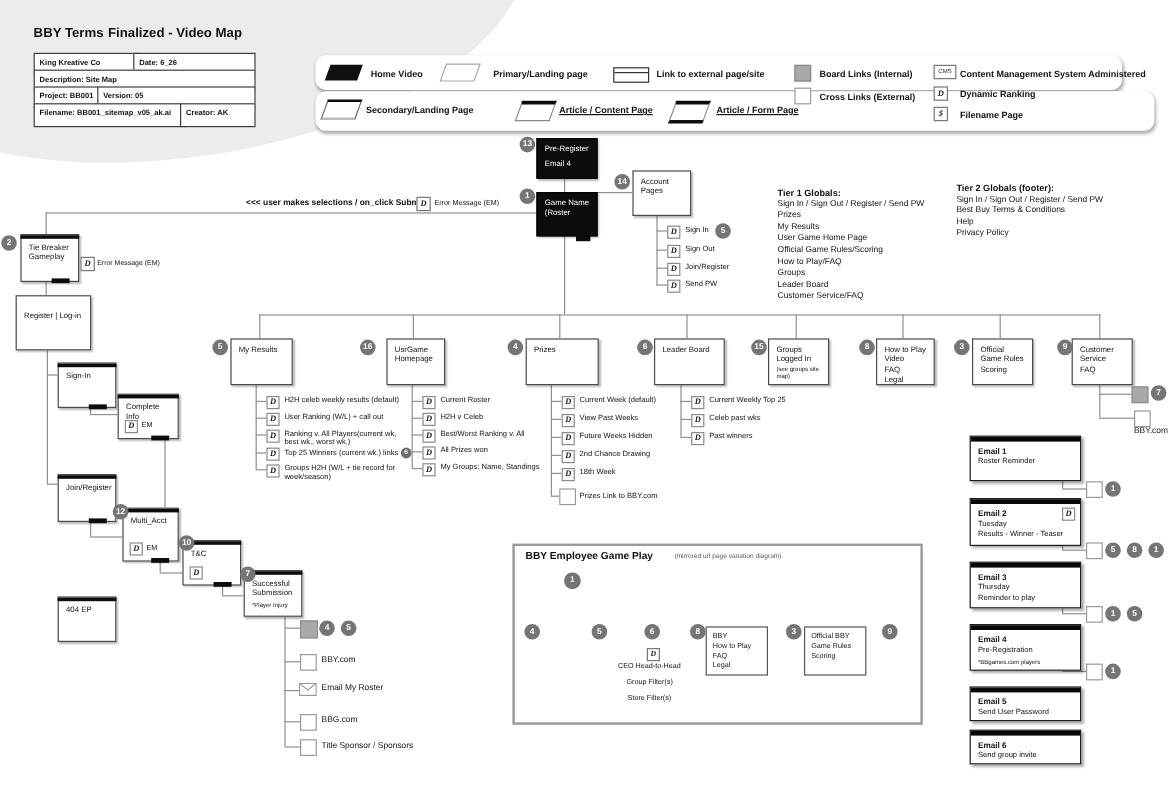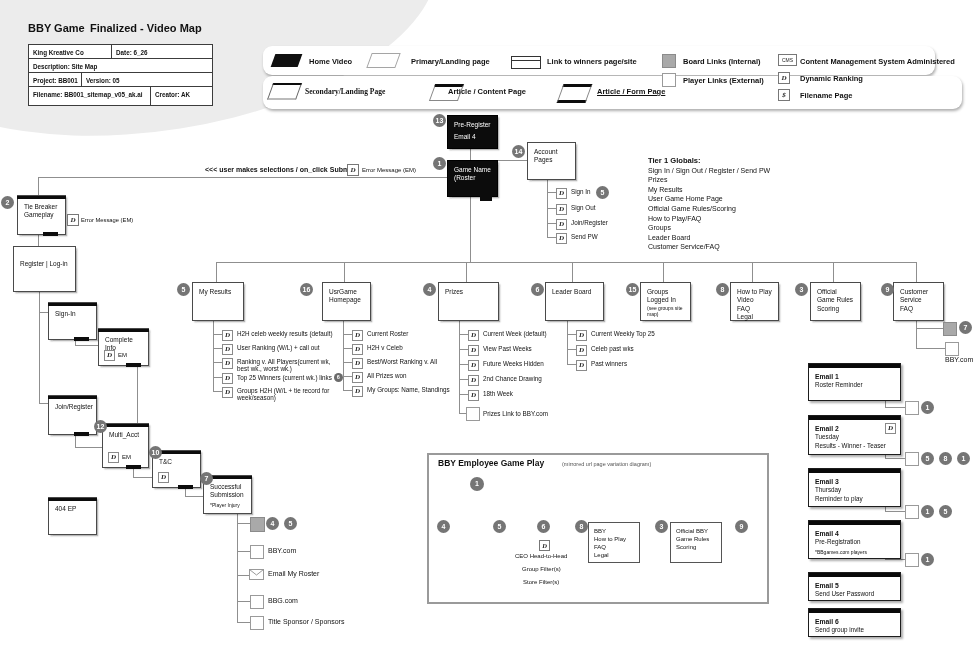--- a/index.html
+++ b/index.html
@@ -50,21 +50,21 @@
   .ebox{position:absolute;background:#fff;border:1px solid #555;font-size:6px;line-height:1.35;
         padding:4px 3px 3px 5px;z-index:3;}
   .env{position:absolute;z-index:3;}
 </style>
 </head>
 <body>
 
 <div id="canvas">
   <div class="bgcurve"></div>
 
-  <div class="hdr" style="left:28px;top:22px;">BBY Game</div>
+  <div class="hdr" style="left:28px;top:22px;">BBY Terms</div>
   <div class="hdr" style="left:90px;top:22px;">Finalized - Video Map</div>
 
   <div>
     <div class="cell" style="left:28px;top:44px;width:82px;height:13px;">King Kreative Co</div>
     <div class="cell" style="left:111px;top:44px;width:96px;height:13px;">Date: 6_26</div>
     <div class="cell" style="left:28px;top:58px;width:179px;height:13px;">Description: Site Map</div>
     <div class="cell" style="left:28px;top:72px;width:52px;height:13px;">Project: BB001</div>
     <div class="cell" style="left:81px;top:72px;width:126px;height:13px;">Version: 05</div>
     <div class="cell" style="left:28px;top:86px;width:121px;height:14px;">Filename: BB001_sitemap_v05_ak.ai</div>
     <div class="cell" style="left:150px;top:86px;width:57px;height:14px;">Creator: AK</div>
@@ -73,50 +73,57 @@
   <div>
     <div class="legend-card" style="left:263px;top:46px;width:672px;height:29px;"></div>
     <div class="legend-card" style="left:263px;top:76px;width:699px;height:33px;"></div>
     <div class="para home" style="left:273px;top:54px;"></div>
     <div class="leg-lbl" style="left:309px;top:57px;">Home Video</div>
     <div class="para primary" style="left:369px;top:53px;"></div>
     <div class="leg-lbl" style="left:411px;top:57px;">Primary/Landing page</div>
     <div class="glyphbox" style="left:511px;top:56px;width:28px;height:11px;border-color:#333;">
         <div style="height:3px;border-bottom:1px solid #333;"></div>
       </div>
-    <div class="leg-lbl" style="left:547px;top:57px;">Link to winners page/site</div>
+    <div class="leg-lbl" style="left:547px;top:57px;">Link to external page/site</div>
     <div class="sq gray" style="left:662px;top:54px;"></div>
     <div class="leg-lbl" style="left:683px;top:57px;">Board Links (Internal)</div>
     <div class="glyphbox" style="left:778px;top:54px;width:17px;height:10px;font-size:5px;line-height:10px;">CMS</div>
     <div class="leg-lbl" style="left:800px;top:57px;">Content Management System Administered</div>
     <div class="para secondary" style="left:270px;top:83px;"></div>
-    <div class="leg-lbl" style="left:305px;top:87px;font-family:Liberation Serif, serif;">Secondary/Landing Page</div>
+    <div class="leg-lbl" style="left:305px;top:87px;">Secondary/Landing Page</div>
     <div class="para content" style="left:432px;top:84px;"></div>
-    <div class="leg-lbl" style="left:448px;top:87px;">Article / Content Page</div>
+    <div class="leg-lbl" style="left:466px;top:87px;text-decoration:underline;">Article / Content Page</div>
     <div class="para form" style="left:560px;top:84px;"></div>
     <div class="leg-lbl" style="left:597px;top:87px;text-decoration:underline;">Article / Form Page</div>
     <div class="sq" style="left:662px;top:73px;"></div>
-    <div class="leg-lbl" style="left:683px;top:76px;">Player Links (External)</div>
+    <div class="leg-lbl" style="left:683px;top:76px;">Cross Links (External)</div>
     <div class="glyphbox" style="left:778px;top:72px;width:10px;height:10px;font-family:'Liberation Serif',serif;font-style:italic;font-weight:bold;font-size:7px;line-height:10px;">D</div>
     <div class="leg-lbl" style="left:800px;top:74px;">Dynamic Ranking</div>
     <div class="glyphbox" style="left:778px;top:89px;width:10px;height:10px;font-family:'Liberation Serif',serif;font-style:italic;font-weight:bold;font-size:7px;line-height:10px;">$</div>
     <div class="leg-lbl" style="left:800px;top:91px;">Filename Page</div>
   </div>
 
   <div class="glob" style="left:648px;top:156px;width:150px;">
     <div class="gt">Tier 1 Globals:</div>
     <div>Sign In / Sign Out / Register / Send PW</div>
     <div>Prizes</div>
     <div>My Results</div>
     <div>User Game Home Page</div>
     <div>Official Game Rules/Scoring</div>
     <div>How to Play/FAQ</div>
     <div>Groups</div>
     <div>Leader Board</div>
     <div>Customer Service/FAQ</div>
+  </div>
+  <div class="glob" style="left:797px;top:152px;width:160px;">
+    <div class="gt">Tier 2 Globals (footer):</div>
+    <div>Sign In / Sign Out / Register / Send PW</div>
+    <div>Best Buy Terms &amp; Conditions</div>
+    <div>Help</div>
+    <div>Privacy Policy</div>
   </div>
 
   <div>
     <div class="w" style="left:470px;top:147px;width:1px;height:13px;"></div>
     <div class="w" style="left:470px;top:195px;width:1px;height:67px;"></div>
     <div class="w" style="left:216px;top:262px;width:701px;height:1px;"></div>
     <div class="w" style="left:216px;top:262px;width:1px;height:20px;"></div>
     <div class="w" style="left:344px;top:262px;width:1px;height:20px;"></div>
     <div class="w" style="left:466px;top:262px;width:1px;height:20px;"></div>
     <div class="w" style="left:572px;top:262px;width:1px;height:20px;"></div>

